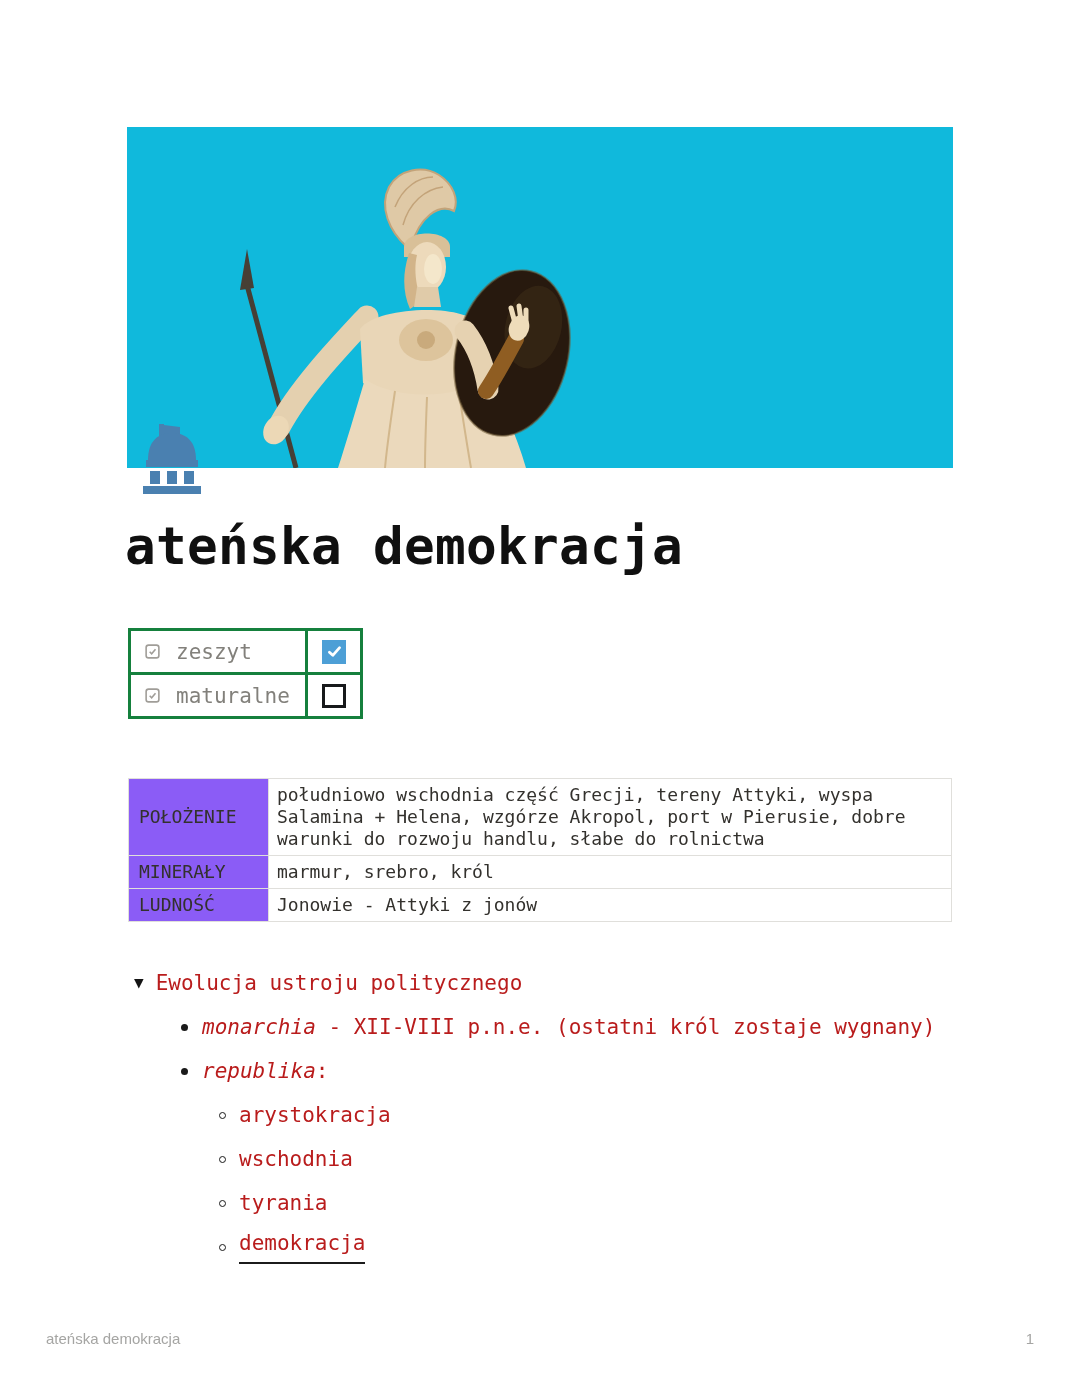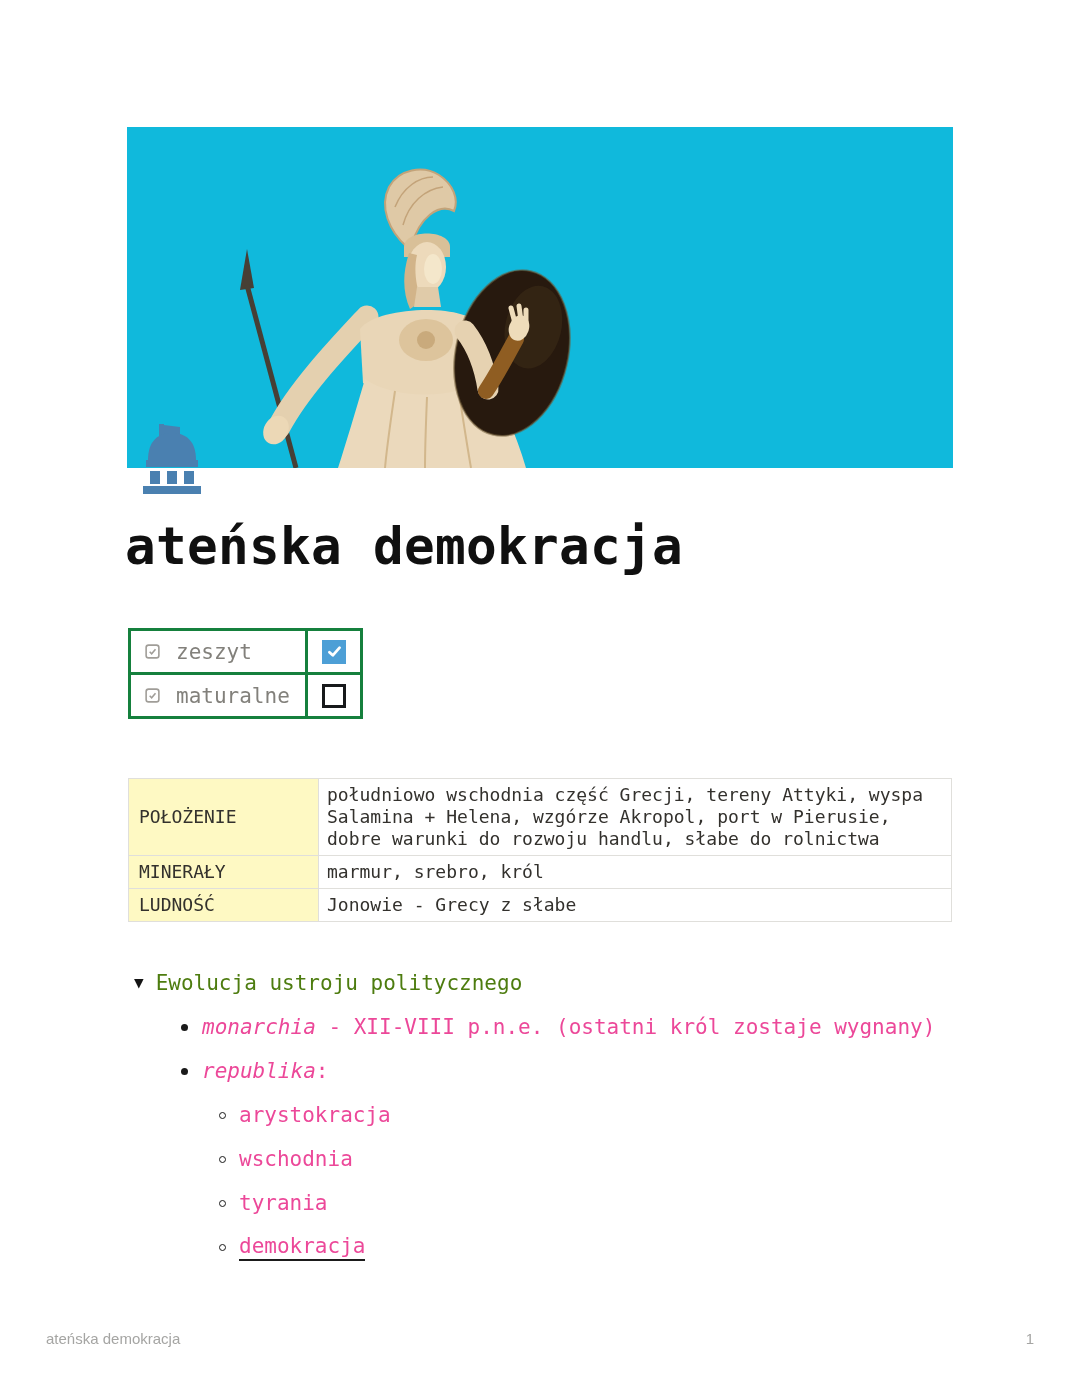--- a/index.html
+++ b/index.html
@@ -31,34 +31,34 @@
     display:flex; align-items:center; justify-content:center;
     background:#ffffff; border:3px solid #17191b;
   }
   .checkbox.checked { background:#4d9fd6; border:none; }
   .checkbox svg.check { display:none; width:17px; height:17px; }
   .checkbox.checked svg.check { display:block; }
 
   
   .info { position:absolute; left:128px; top:778px; width:824px; border-collapse:collapse; font-size:18px; }
   .info td { border:1px solid #e0dfdb; vertical-align:middle; line-height:22px; color:#33312d; }
-  .info .i-label { width:190px; background:#fef9c3; padding:5px 6px 5px 10px; }
+  .info .i-label { width:140px; background:#8b5cf6; padding:5px 6px 5px 10px; }
   .info .i-value { padding:5px 10px 5px 8px; }
 
   
   .toggle-row { position:absolute; left:134px; top:968px; display:flex; align-items:center; height:30px; }
   .tri { font-size:16px; color:#141414; line-height:30px; }
-  .toggle-text { margin-left:12px; font-size:21px; color:#4d7c0f; line-height:30px; white-space:nowrap; }
+  .toggle-text { margin-left:12px; font-size:21px; color:#b91c1c; line-height:30px; white-space:nowrap; }
 
   .list { position:absolute; left:127px; top:1012px; }
-  .line { height:30px; margin-bottom:14px; display:flex; align-items:center; font-size:21px; color:#ec4899; white-space:nowrap; }
+  .line { height:30px; margin-bottom:14px; display:flex; align-items:center; font-size:21px; color:#b91c1c; white-space:nowrap; }
   .l1-marker { margin-left:54px; margin-right:14px; width:7px; height:7px; flex:0 0 7px; border-radius:50%; background:#1a1a1a; }
   .l2-marker { margin-left:92px; margin-right:13px; width:7px; height:7px; flex:0 0 7px; border-radius:50%; border:1.5px solid #1a1a1a; background:transparent; }
   .it { font-style:italic; }
-  .underlined { border-bottom:2px solid #1b1b1b; padding-bottom:1px; }
+  .underlined { border-bottom:2px solid #1b1b1b; padding-bottom:7px; }
 
   .footer {
     position:absolute; left:0; right:0; top:1330px; padding:0 46px;
     display:flex; justify-content:space-between; align-items:center;
     font-family:"Liberation Sans","DejaVu Sans",sans-serif; font-size:15px; color:#a5a5a3;
   }
 </style>
 </head>
 <body>
 
@@ -163,21 +163,21 @@
       <tr>
         <td class="i-label">POŁOŻENIE</td>
         <td class="i-value">południowo wschodnia część Grecji, tereny Attyki, wyspa Salamina + Helena, wzgórze Akropol, port w Pierusie, dobre warunki do rozwoju handlu, słabe do rolnictwa</td>
       </tr>
       <tr>
         <td class="i-label">MINERAŁY</td>
         <td class="i-value">marmur, srebro, król</td>
       </tr>
       <tr>
         <td class="i-label">LUDNOŚĆ</td>
-        <td class="i-value">Jonowie - Grecy z słabe</td>
+        <td class="i-value">Jonowie - Attyki z jonów</td>
       </tr>
     </tbody>
   </table>
 
   <div class="toggle-row">
     <span class="tri">▼</span>
     <span class="toggle-text">Ewolucja ustroju politycznego</span>
   </div>
 
   <div class="list">

